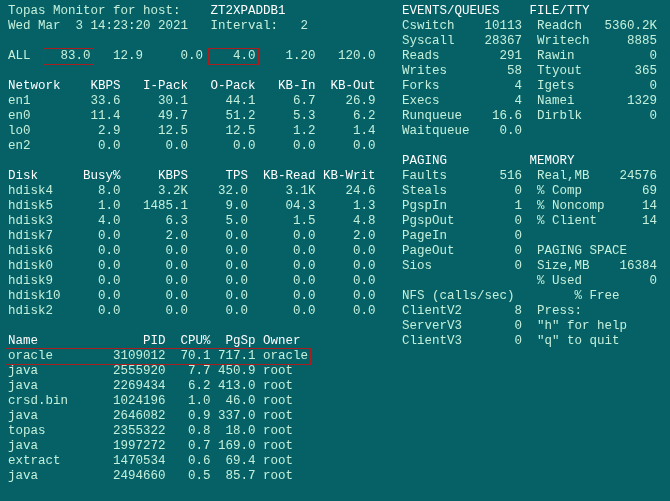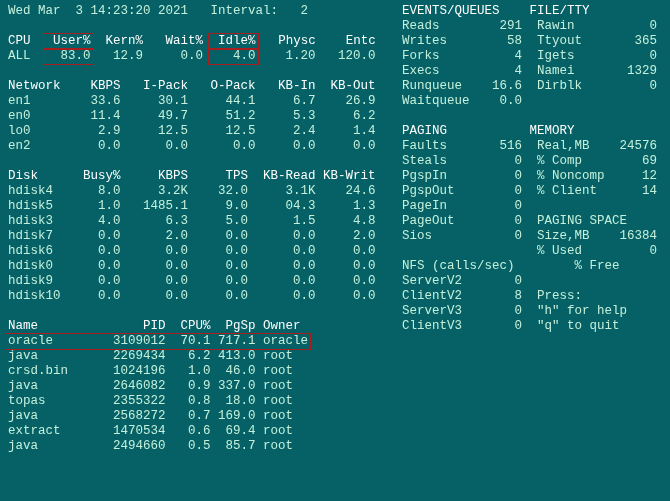--- a/index.html
+++ b/index.html
@@ -20,78 +20,81 @@
   .box { border: 1.5px solid #a91e1e; display: inline-block; padding: 0 2px; margin: -1px -3px; }
   .cols { display: flex; gap: 18px; }
   .left { flex: 1; }
   .right { width: 260px; }
 </style>
 </head>
 <body>
 
 <div class="cols">
   <div class="left">
+    <div class="row"><span>Topas Monitor for host:</span>    <span class="hl">ZT2XPADDB1</span></div>
     <div class="row"><span>Wed Mar  3 14:23:20 2021</span>   <span>Interval:</span>   <span>2</span></div>
     <div class="row">&nbsp;</div>
-    <div class="row" id="cpu-hdr"><span class="hl">CPU </span> <span class="box hl"> User%</span> <span class="hl"> Kern%   Wait%</span> <span class="box hl"> Idle%</span> <span class="hl">  Physc    Entc</span></div>
     <div class="row" id="cpu-row">ALL  <span class="box">  83.0</span>   12.9     0.0 <span class="box">   4.0</span>    1.20   120.0</div>
     <div class="row">&nbsp;</div>
     <div id="net-tbl">
         <div class="row hl">Network    KBPS   I-Pack   O-Pack   KB-In  KB-Out</div>
         <div class="row">en1        33.6     30.1     44.1     6.7    26.9</div>
         <div class="row">en0        11.4     49.7     51.2     5.3     6.2</div>
-        <div class="row">lo0         2.9     12.5     12.5     2.4     1.4</div>
+        <div class="row">lo0         2.9     12.5     12.5     1.2     1.4</div>
         <div class="row">en2         0.0      0.0      0.0     0.0     0.0</div>
       </div>
     <div class="row">&nbsp;</div>
     <div id="disk-tbl">
         <div class="row hl">Disk      Busy%     KBPS     TPS  KB-Read KB-Writ</div>
         <div class="row">hdisk4      8.0     3.2K    32.0     3.1K    24.6</div>
         <div class="row">hdisk5      1.0   1485.1     9.0     04.3     1.3</div>
         <div class="row">hdisk3      4.0      6.3     5.0      1.5     4.8</div>
         <div class="row">hdisk7      0.0      2.0     0.0      0.0     2.0</div>
         <div class="row">hdisk6      0.0      0.0     0.0      0.0     0.0</div>
         <div class="row">hdisk0      0.0      0.0     0.0      0.0     0.0</div>
         <div class="row">hdisk9      0.0      0.0     0.0      0.0     0.0</div>
         <div class="row">hdisk10     0.0      0.0     0.0      0.0     0.0</div>
+        <div class="row">hdisk2      0.0      0.0     0.0      0.0     0.0</div>
       </div>
     <div class="row">&nbsp;</div>
     <div id="proc-tbl">
         <div class="row hl">Name              PID  CPU%  PgSp Owner </div>
         <div class="row"><span class="box">oracle        3109012  70.1 717.1 oracle</span></div>
+        <div class="row">java          2555920   7.7 450.9 root  </div>
         <div class="row">java          2269434   6.2 413.0 root  </div>
         <div class="row">crsd.bin      1024196   1.0  46.0 root  </div>
         <div class="row">java          2646082   0.9 337.0 root  </div>
         <div class="row">topas         2355322   0.8  18.0 root  </div>
-        <div class="row">java          2568272   0.7 169.0 root  </div>
+        <div class="row">java          1997272   0.7 169.0 root  </div>
         <div class="row">extract       1470534   0.6  69.4 root  </div>
         <div class="row">java          2494660   0.5  85.7 root  </div>
       </div>
   </div>
   <div class="right">
     <div class="row"><span class="hl">EVENTS/QUEUES</span>    <span class="hl">FILE/TTY</span></div>
     <div id="events-tbl">
+        <div class="row">Cswitch    10113  Readch   5360.2K</div>
+        <div class="row">Syscall    28367  Writech     8885</div>
         <div class="row">Reads        291  Rawin          0</div>
         <div class="row">Writes        58  Ttyout       365</div>
         <div class="row">Forks          4  Igets          0</div>
         <div class="row">Execs          4  Namei       1329</div>
         <div class="row">Runqueue    16.6  Dirblk         0</div>
         <div class="row">Waitqueue    0.0                  </div>
       </div>
     <div class="row">&nbsp;</div>
     <div class="row"><span class="hl">PAGING</span>           <span class="hl">MEMORY</span></div>
     <div id="paging-tbl">
         <div class="row">Faults       516  Real,MB    24576</div>
         <div class="row">Steals         0  % Comp        69</div>
-        <div class="row">PgspIn         0  % Noncomp     12</div>
+        <div class="row">PgspIn         1  % Noncomp     14</div>
         <div class="row">PgspOut        0  % Client      14</div>
         <div class="row">PageIn         0                  </div>
         <div class="row">PageOut        0  PAGING SPACE      </div>
         <div class="row">Sios           0  Size,MB    16384</div>
         <div class="row">                  % Used         0</div>
         <div class="row">NFS (calls/sec)        % Free       100</div>
-        <div class="row">ServerV2       0                  </div>
         <div class="row">ClientV2       8  Press:          </div>
         <div class="row">ServerV3       0  "h" for help      </div>
         <div class="row">ClientV3       0  "q" to quit      </div>
       </div>
   </div>
 </div>
 
 </body></html>

